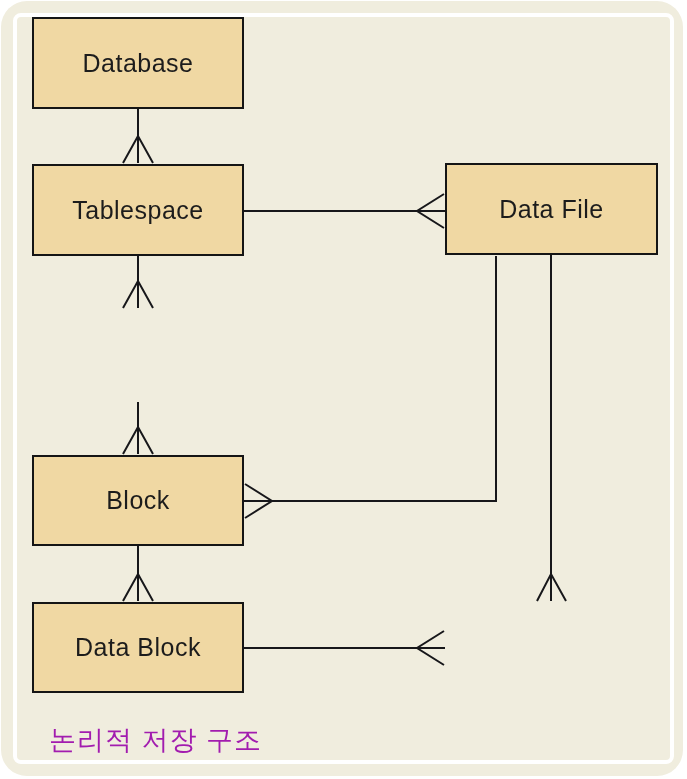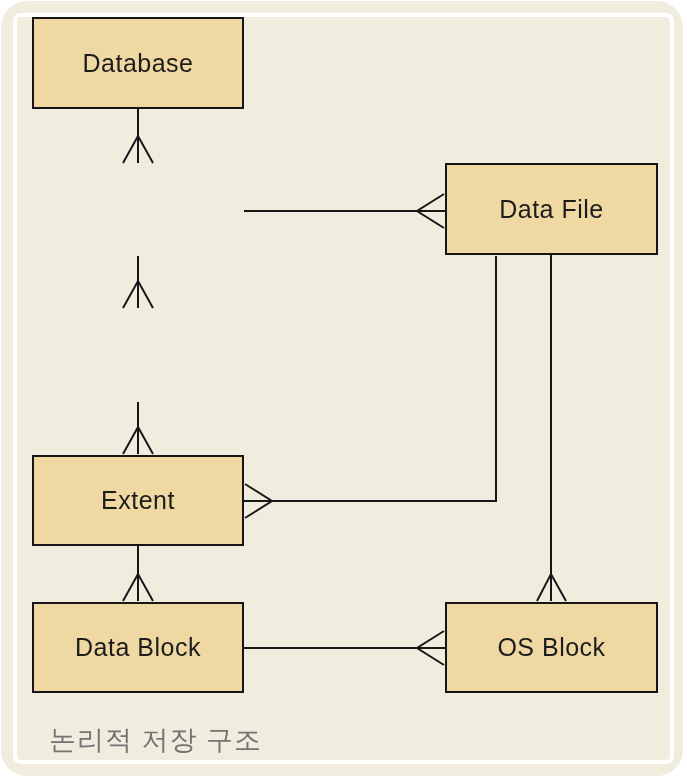--- a/index.html
+++ b/index.html
@@ -18,21 +18,21 @@
   }
   svg.edges{position:absolute;left:0;top:0;}
   .node{
     position:absolute;box-sizing:border-box;
     background:#F0D8A3;border:2.5px solid #151515;
     display:flex;align-items:center;justify-content:center;
     font-size:25px;font-weight:400;color:#1c1c1c;letter-spacing:0.5px;
     white-space:nowrap;
   }
   .caption{
-    position:absolute;font-size:27px;color:#737373;letter-spacing:1px;white-space:nowrap;
+    position:absolute;font-size:27px;color:#a21caf;letter-spacing:1px;white-space:nowrap;
   }
 </style>
 </head>
 <body>
 
 <div class="canvas">
   <div class="panel"></div>
   <div class="frame"></div>
 
   <svg class="edges" width="687" height="779" viewBox="0 0 687 779">
@@ -61,33 +61,33 @@
 
       <line x1="244" y1="648" x2="445" y2="648"></line>
       <polyline points="444,631 417,648 444,665"></polyline>
     </g>
   </svg>
 
   <div class="node" style="left:32px;top:17px;width:212px;height:92px">
     <span>Database</span>
   </div>
 
+  <div class="node" style="left:32px;top:164px;width:212px;height:92px">
+    <span>Tablespace</span>
+  </div>
 
 
   <div class="node" style="left:32px;top:455px;width:212px;height:91px">
-    <span>Extent</span>
+    <span>Block</span>
   </div>
 
   <div class="node" style="left:445px;top:163px;width:213px;height:92px">
     <span>Data File</span>
   </div>
 
   <div class="node" style="left:32px;top:602px;width:212px;height:91px">
     <span>Data Block</span>
   </div>
 
-  <div class="node" style="left:445px;top:602px;width:213px;height:91px">
-    <span>OS Block</span>
-  </div>
 
   <div class="caption" style="left:49px;top:722px">논리적 저장 구조</div>
 
 </div>
 
 </body></html>

